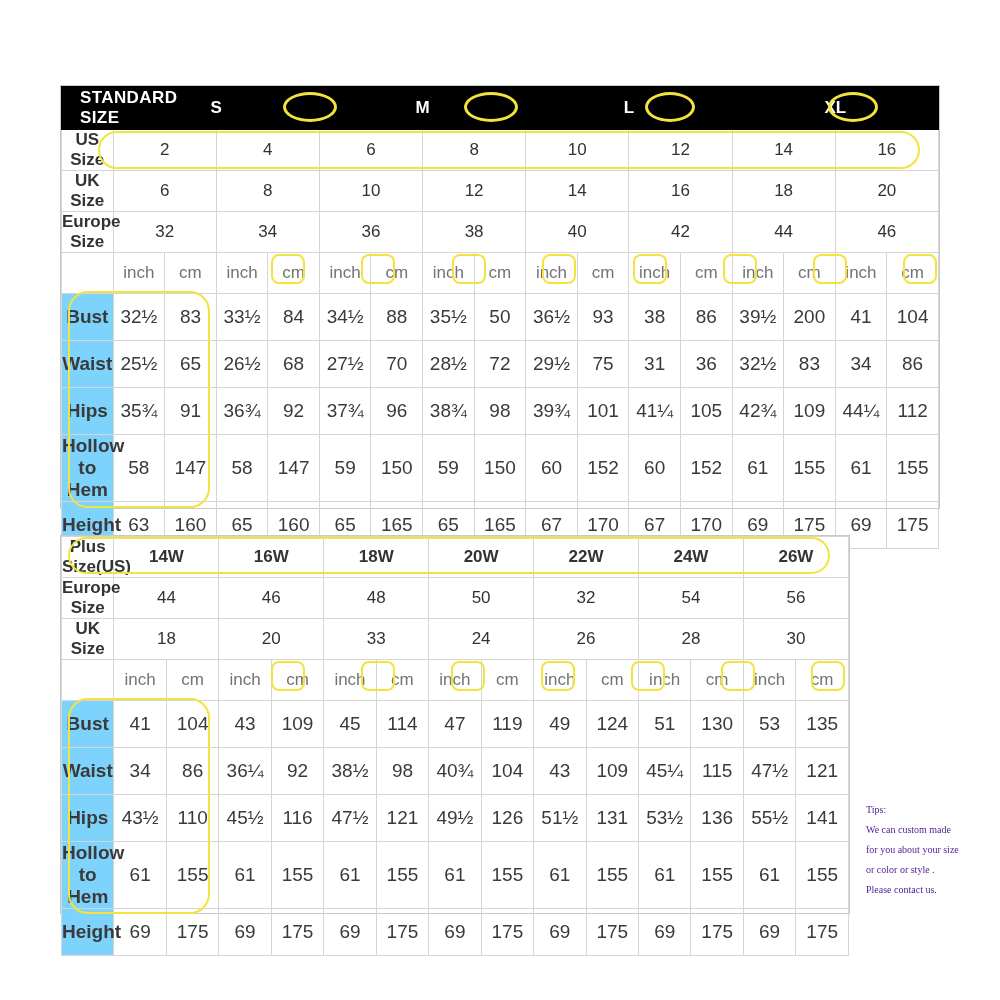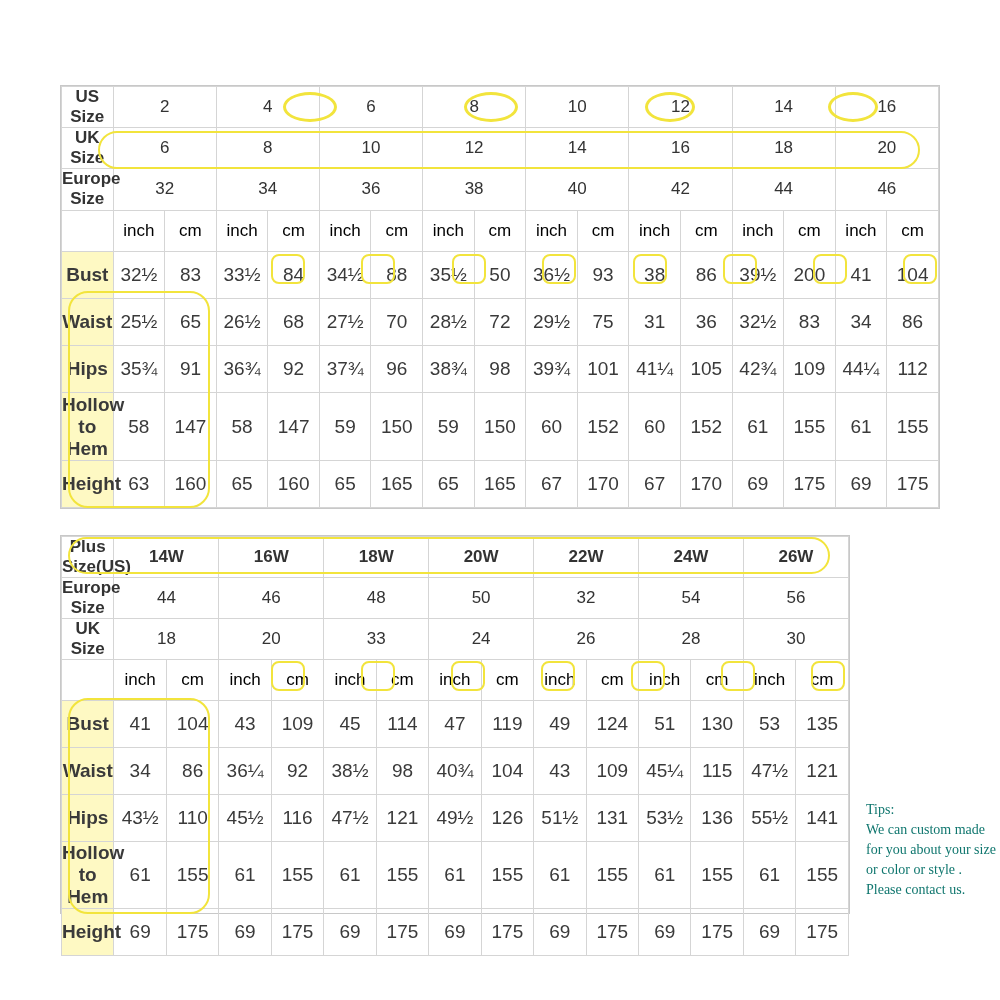--- a/index.html
+++ b/index.html
@@ -66,34 +66,34 @@
     letter-spacing: 0.4px;
   }
 
   td.rowlabel {
     font-weight: bold;
     font-size: 17px;
     color: #222;
     background: #fff;
   }
   td.rowlabel.shaded {
-    background: #fef9c3;
+    background: #7dd3fc;
   }
   tr.measure-row td {
     height: 46px;
     font-size: 19px;
     color: #3a3a3a;
   }
   tr.sizerow td {
     height: 40px;
   }
   tr.unit-row td {
     height: 40px;
     font-size: 17px;
-    color: #000000;
+    color: #737373;
   }
 
   
   tr.plus-head td {
     height: 40px;
     font-weight: bold;
     font-size: 17px;
   }
 
   
@@ -117,35 +117,42 @@
     border-radius: 8px;
     box-sizing: border-box;
     pointer-events: none;
   }
 
   .tips {
     position: absolute;
     left: 866px;
     top: 800px;
     width: 130px;
-    color: #0f766e;
-    font-size: 14px;
+    color: #4c1d95;
+    font-size: 10px;
     line-height: 20px;
     font-family: "Liberation Serif", serif;
   }
   .tips div { white-space: normal; }
 </style>
 </head>
 <body>
 
 <div class="page">
 
   <div class="table-wrap" id="standard-table-wrap">
     <table class="size-table">
       <tbody>
+          <tr class="head-row">
+        <td class="head-label">STANDARD SIZE</td>
+        <td colspan="4">S</td>
+        <td colspan="4">M</td>
+        <td colspan="4">L</td>
+        <td colspan="4">XL</td>
+      </tr>
 
       <tr class="sizerow">
         <td class="rowlabel">US Size</td>
         <td colspan="2">2</td>
         <td colspan="2">4</td>
         <td colspan="2">6</td>
         <td colspan="2">8</td>
         <td colspan="2">10</td>
         <td colspan="2">12</td>
         <td colspan="2">14</td>

